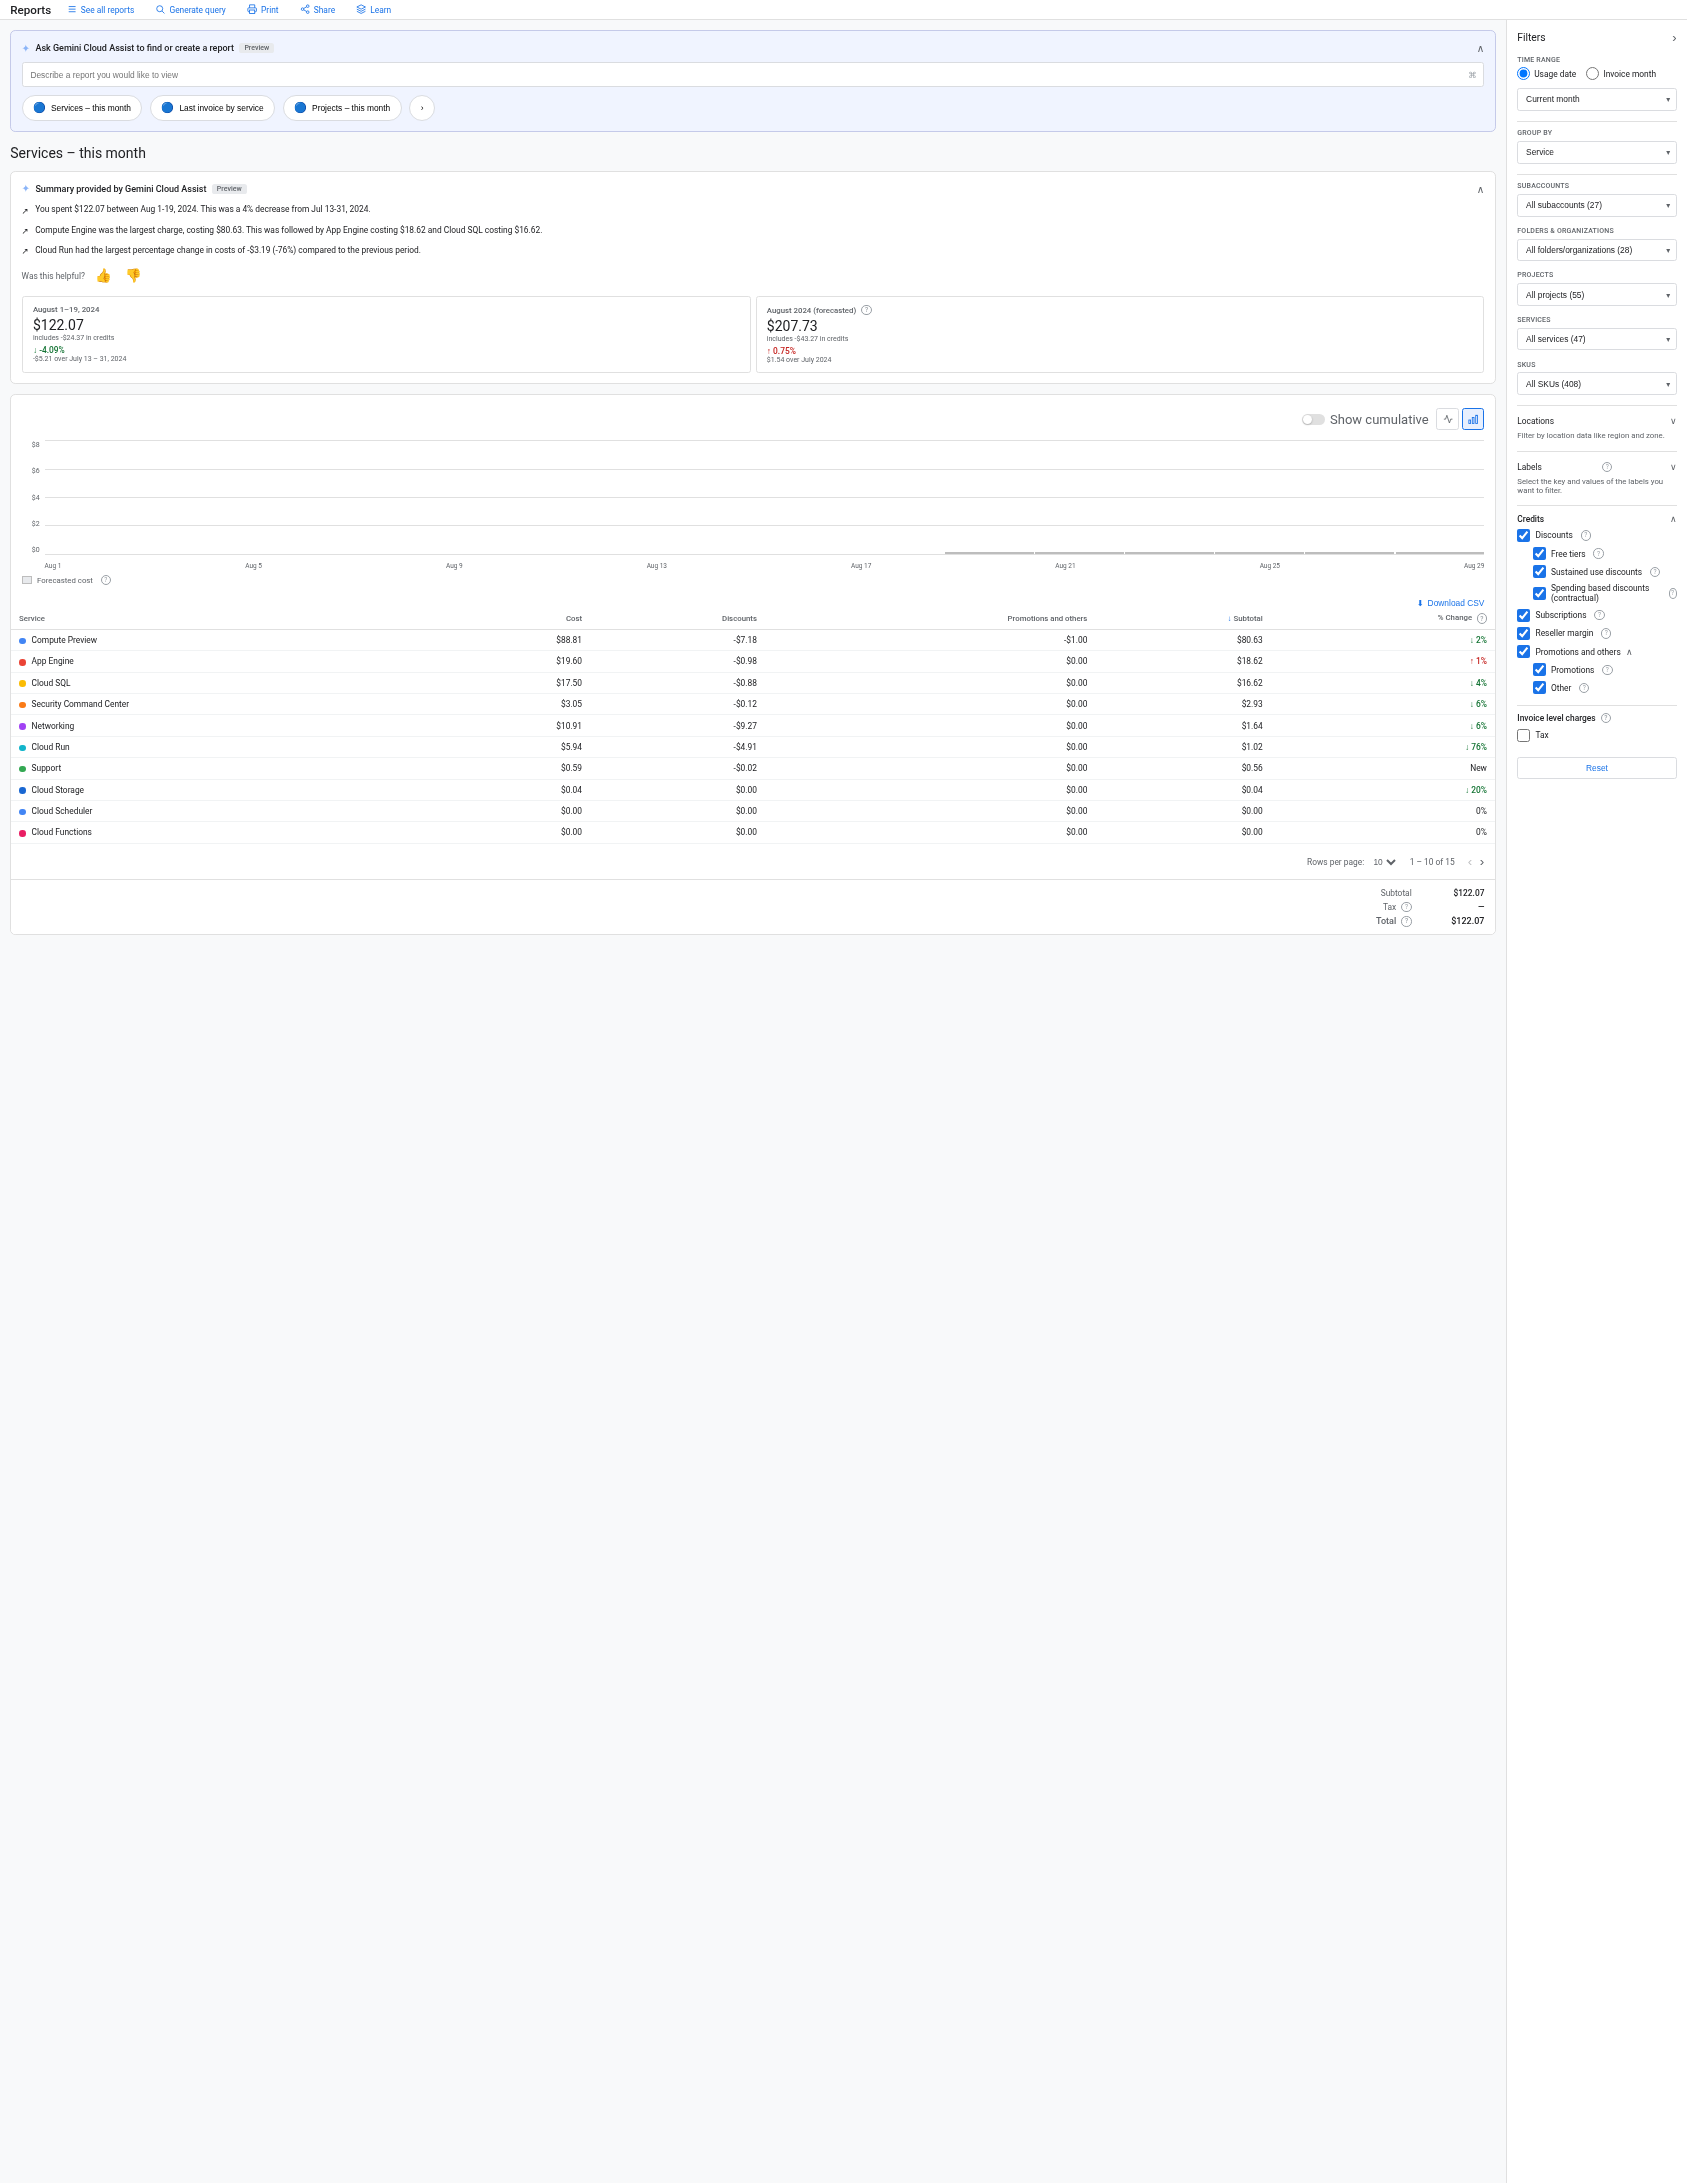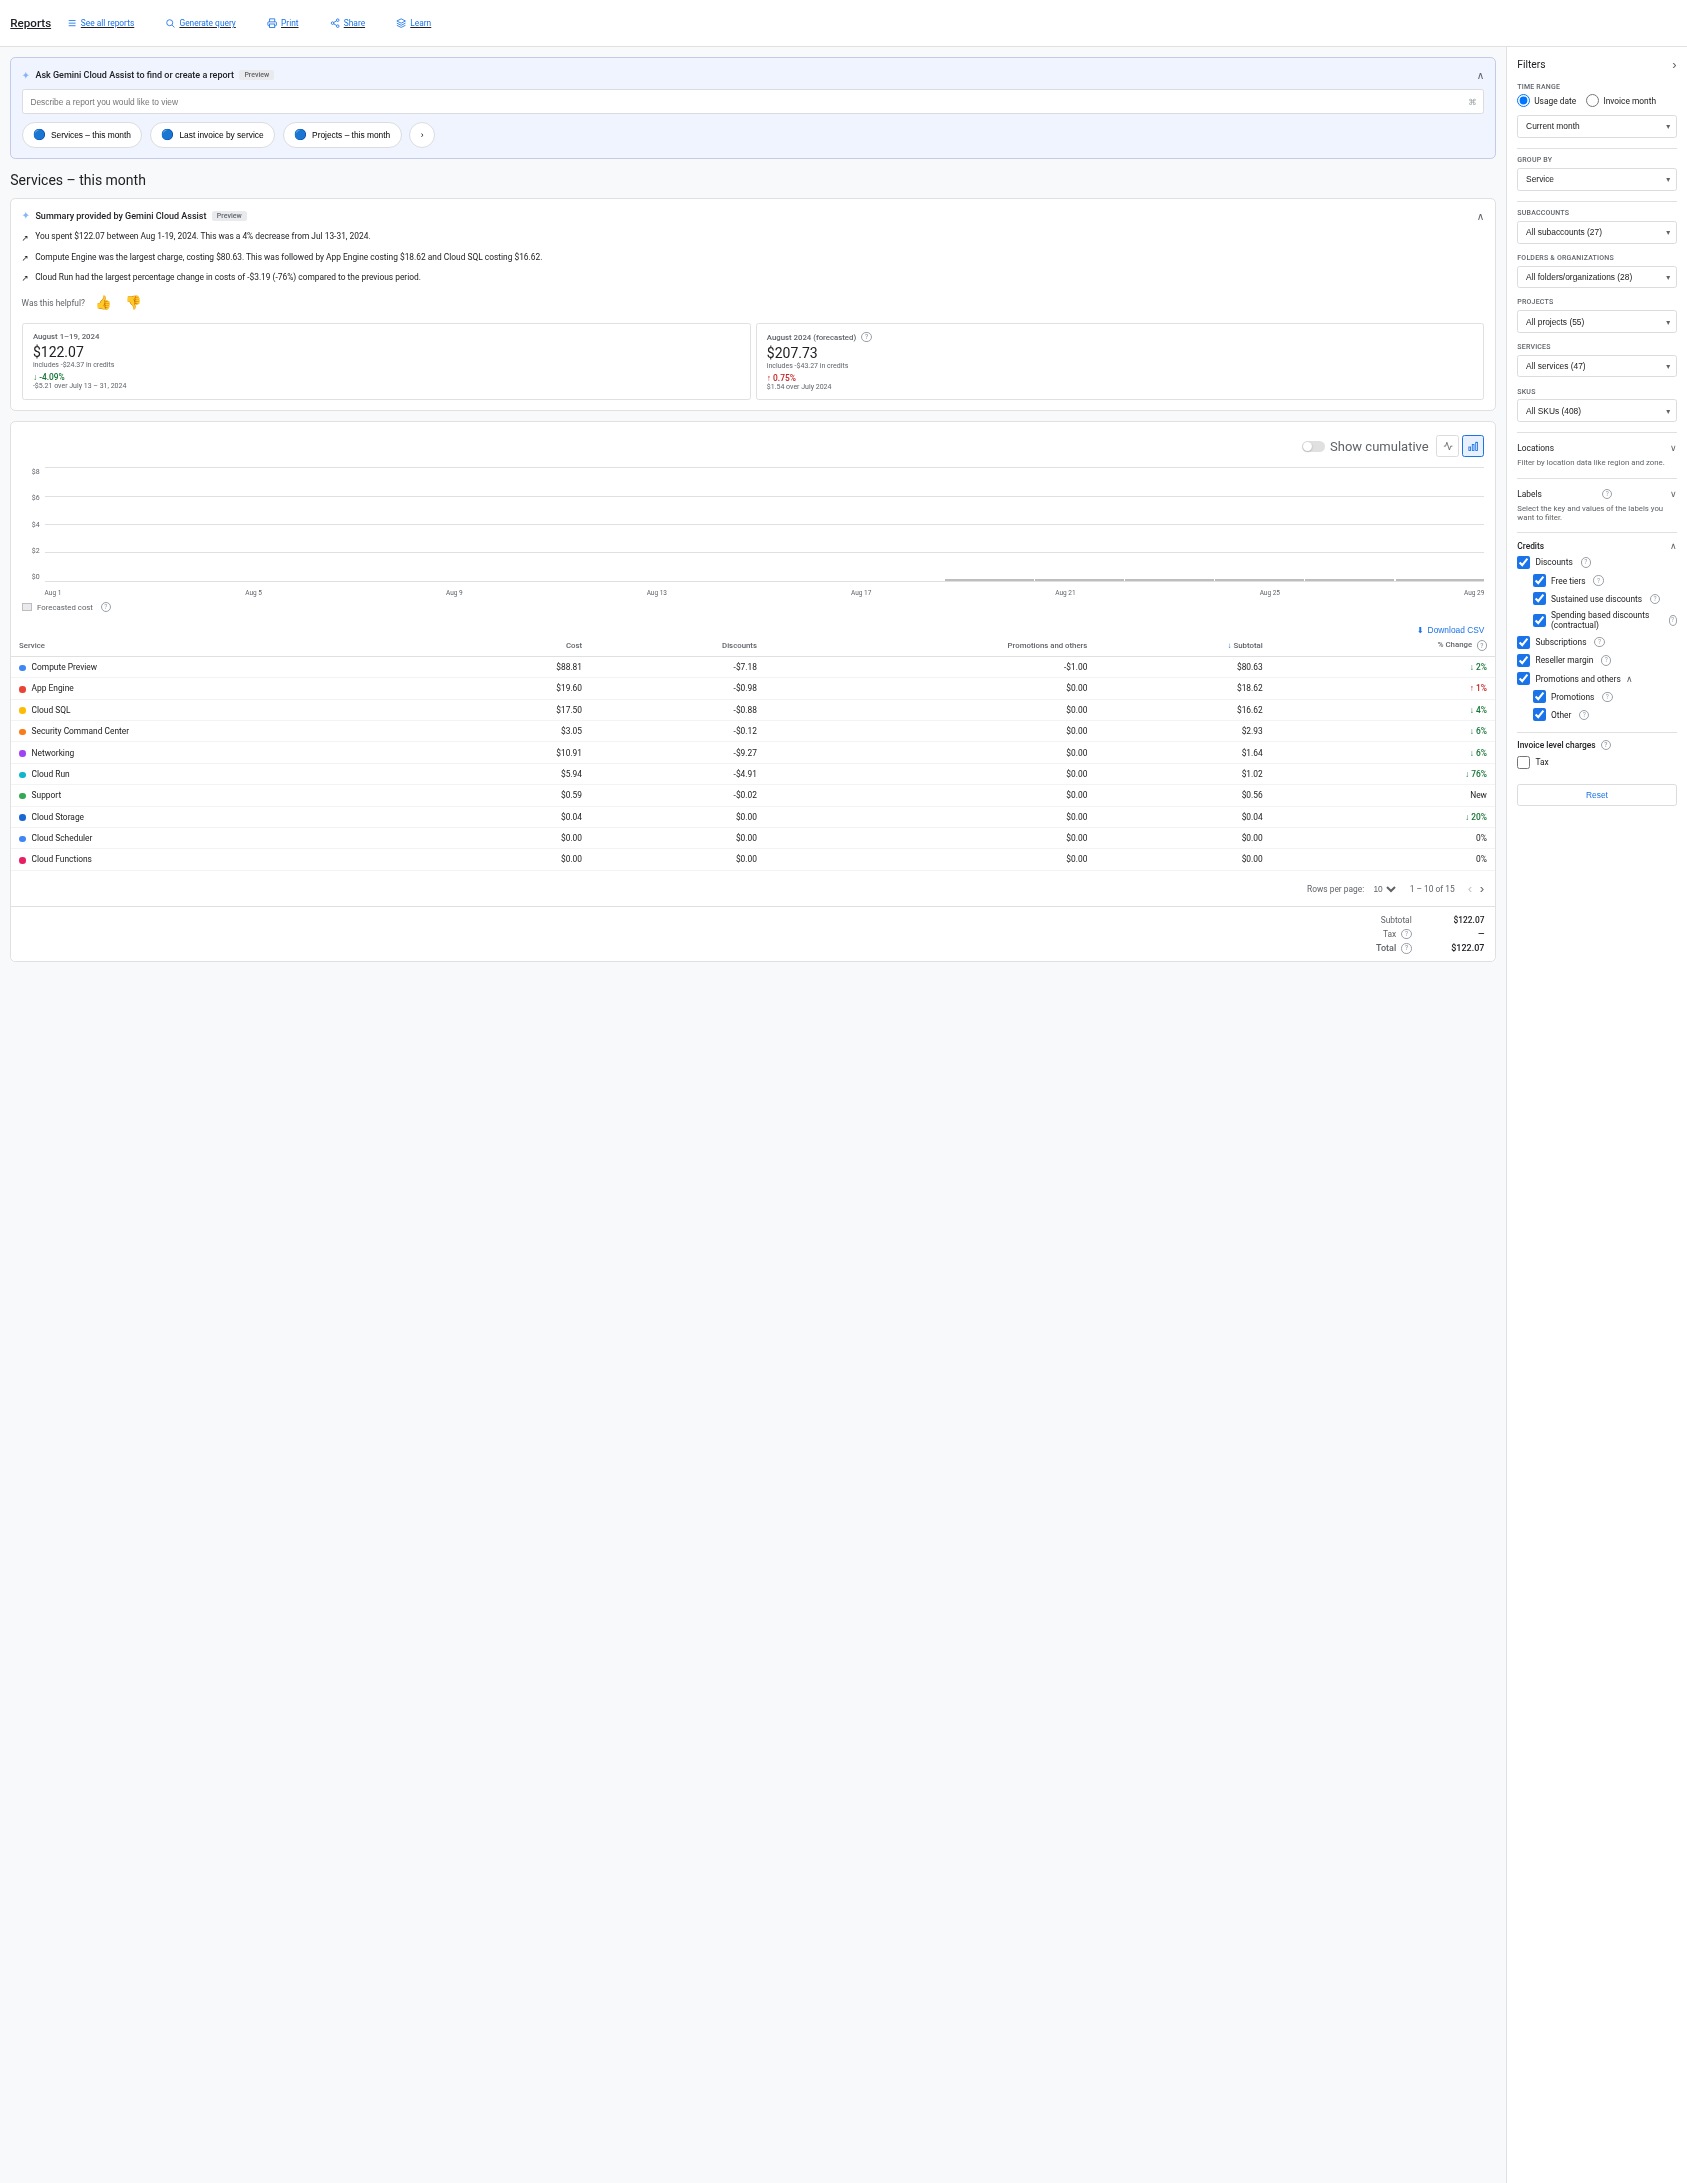--- a/index.html
+++ b/index.html
@@ -1,21 +1,21 @@
 <!DOCTYPE html>
 <html style="font-size:10.3px"><head>
   <meta charset="utf-8">
   <style>
     * { box-sizing: border-box; margin: 0; padding: 0; }
     body { font-family: 'Google Sans', Roboto, Arial, sans-serif; font-size: 8.4px; color: #202124; background: #f8f9fa; display: flex; flex-direction: column; min-height: 100vh; }
 
     
-    .top-nav { display: flex; align-items: center; padding: 5.2px 10.3px; background: #fff; border-bottom: 0.6px solid #e0e0e0; gap: 15.5px; height: 47px; text-decoration: underline; }
+    .top-nav { display: flex; align-items: center; padding: 5.2px 10.3px; background: #fff; border-bottom: 0.6px solid #e0e0e0; gap: 15.5px; height: 20px; }
     .top-nav .brand { font-size: 11.6px; font-weight: 500; color: #202124; }
-    .top-nav .nav-links { display: flex; gap: 31px; align-items: flex-start; }
+    .top-nav .nav-links { display: flex; gap: 21px; align-items: flex-start; }
     .nav-link { display: flex; align-items: center; gap: 3.9px; color: #1a73e8; font-size: 8.4px; cursor: pointer; text-decoration: none; }
     .nav-link svg { width: 10.3px; height: 10.3px; }
     .nav-right { margin-left: auto; }
 
     
     .main-layout { display: flex; flex: 1; }
 
     
     .content-area { flex: 1; padding: 10.3px; overflow: auto; }
 

